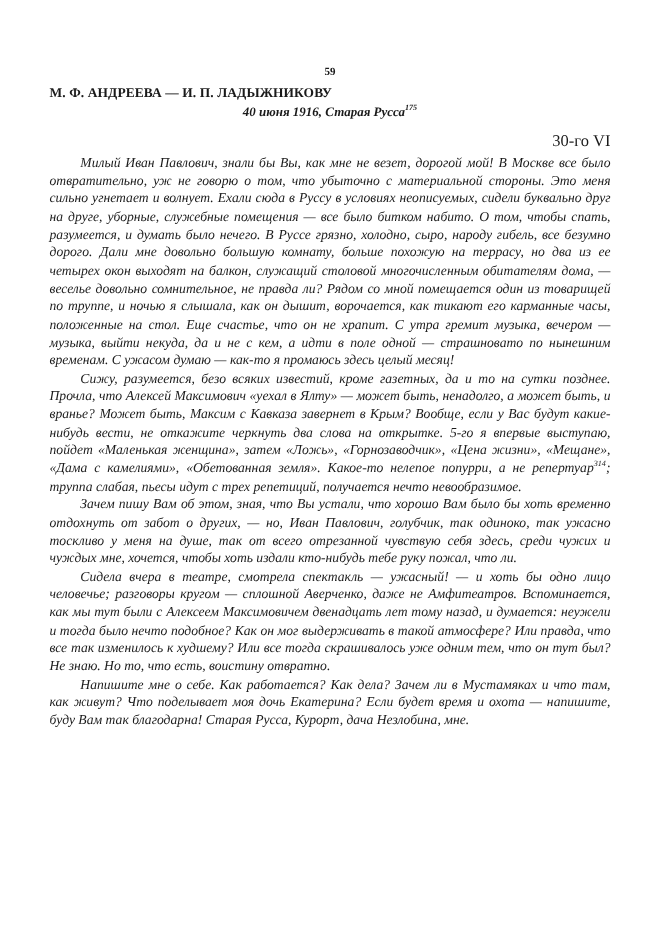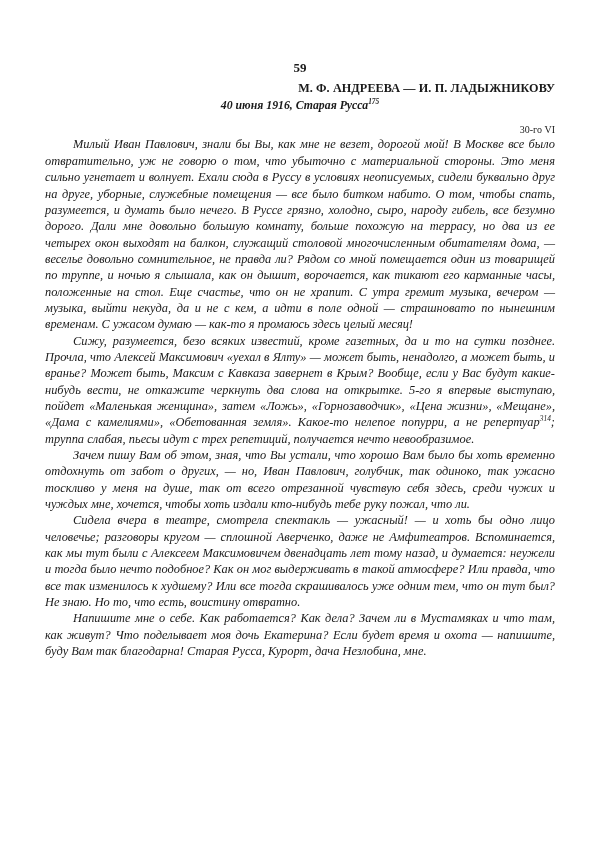--- a/index.html
+++ b/index.html
@@ -18,43 +18,43 @@
   }
   .content {
     position: absolute;
     left: 45px;
     top: 0;
     width: 510px;
   }
   .page-number {
     text-align: center;
     font-weight: bold;
-    font-size: 13px;
+    font-size: 10px;
     line-height: 1.2;
     margin-top: 60px;
   }
   .correspondents {
-    text-align: right;
+    text-align: left;
     font-weight: bold;
     font-size: 12.2px;
     letter-spacing: 0.1px;
     line-height: 1.35;
     margin-top: 4px;
   }
   .dateline-place {
     text-align: center;
     font-weight: bold;
     font-style: italic;
     font-size: 11.8px;
     line-height: 1.35;
     margin-top: 2px;
   }
   .date-right {
     text-align: right;
-    font-size: 10px;
+    font-size: 15px;
     line-height: 1.35;
     margin-top: 9px;
   }
   p.body-par {
     text-align: justify;
     text-justify: inter-word;
     font-size: 12.4px;
     line-height: 16.35px;
     margin: 0;
     text-indent: 28px;

